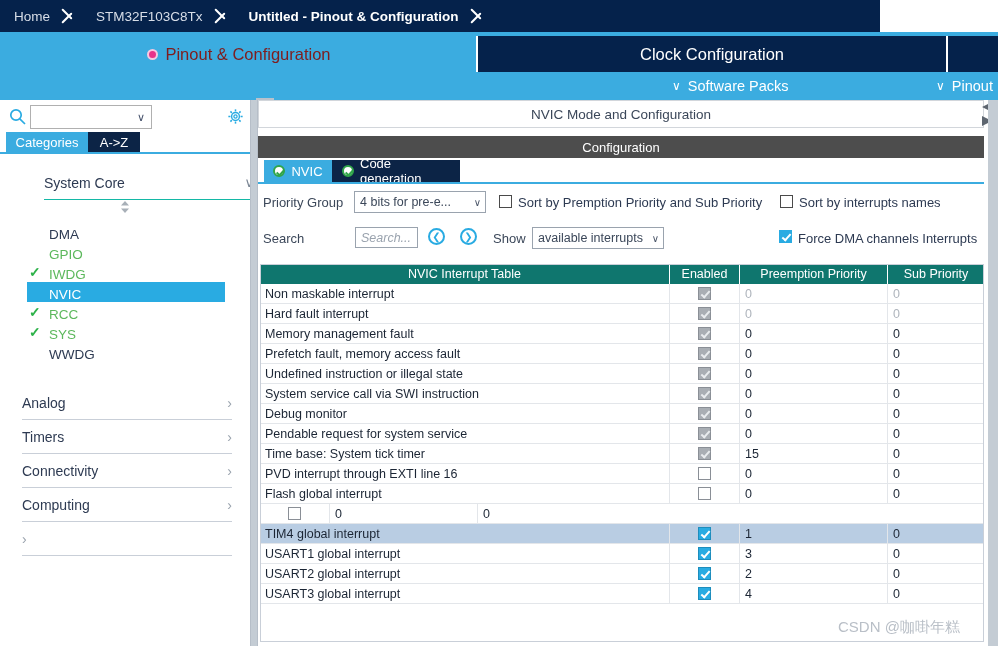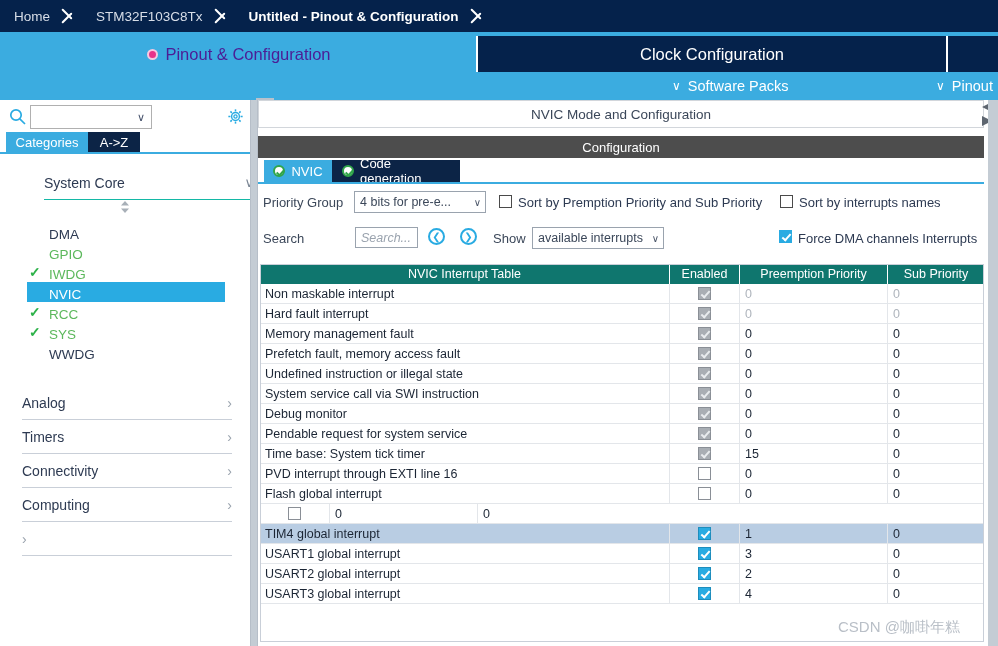--- a/index.html
+++ b/index.html
@@ -6,21 +6,21 @@
   html, body {
     width: 998px; height: 646px;
     font-family: "Liberation Sans", sans-serif;
     background: #ffffff;
     overflow: hidden;
   }
   #app { position: relative; width: 998px; height: 646px; }
 
   
   .breadcrumb-bar {
-    position: absolute; left: 0; top: 0; width: 998px; height: 32px;
+    position: absolute; left: 0; top: 0; width: 880px; height: 32px;
     background: #05224b;
     display: flex; 
   }
   .crumb {
     position: relative; height: 32px;
     display: flex; align-items: center;
     color: #d8dee8; font-size: 13.5px; padding: 0 10px 0 14px;
     white-space: nowrap;
   }
   .crumb.active { color: #ffffff; font-weight: bold; }
@@ -38,21 +38,21 @@
   .tabbar {
     position: absolute; left: 0; top: 32px; width: 998px; height: 68px;
     background: #3bace0;
   }
   .tab {
     position: absolute; top: 4px; height: 36px;
     display: flex; align-items: center; justify-content: center;
     font-size: 16.5px; white-space: nowrap;
   }
   .tab.selected {
-    background: #3bace0; color: #4c1d95;
+    background: #3bace0; color: #7f1d1d;
   }
   .tab.unselected {
     background: #05224b; color: #ffffff;
   }
   .tab-pinout { left: 0; width: 478px; }
   .tab-clock  { left: 478px; width: 468px; }
   .tab-extra  { left: 948px; width: 50px; }
   .tab-sep {
     position: absolute; top: 4px; width: 2px; height: 36px; background: #ffffff;
   }

